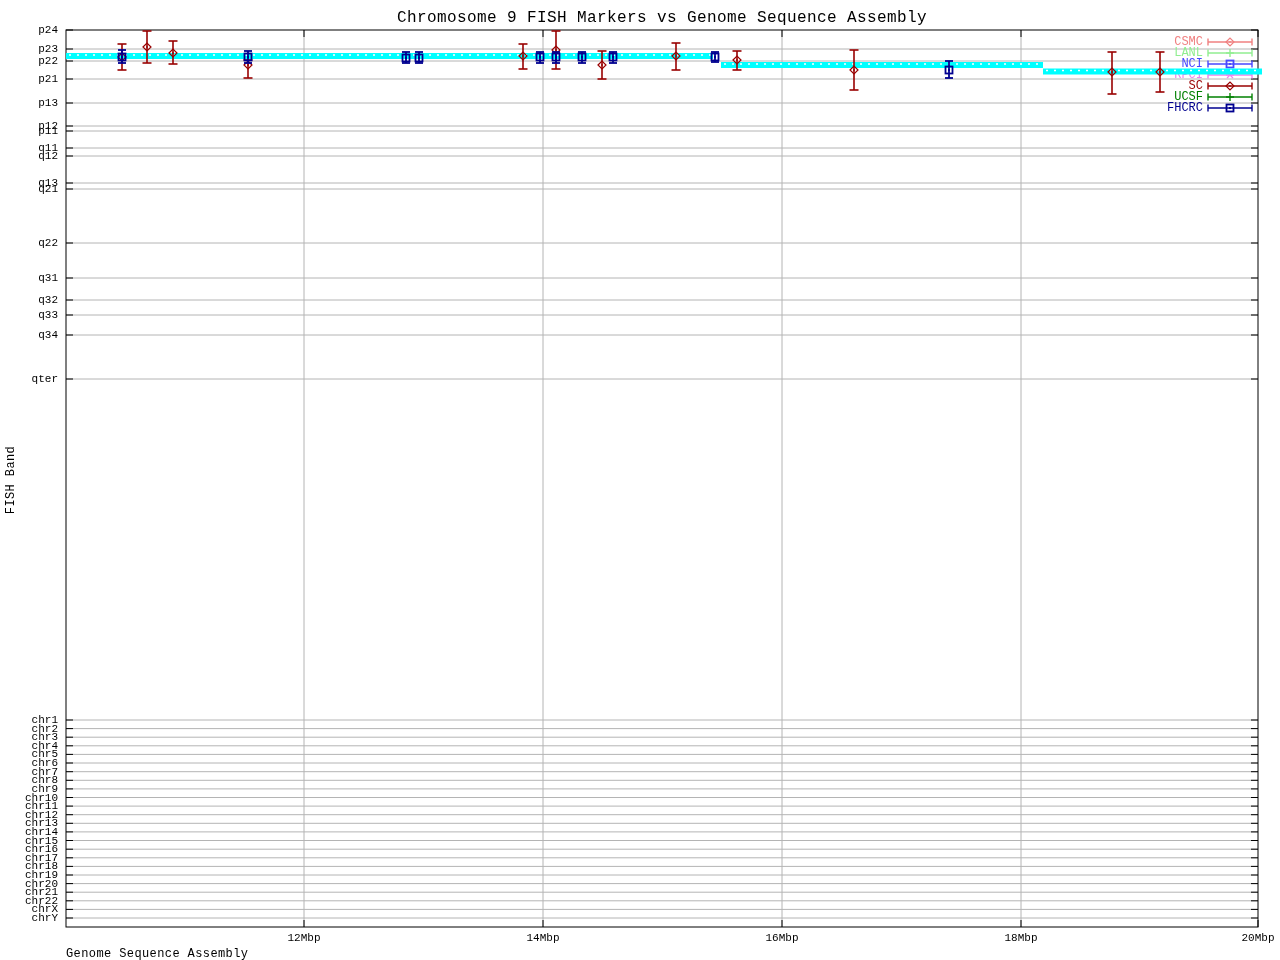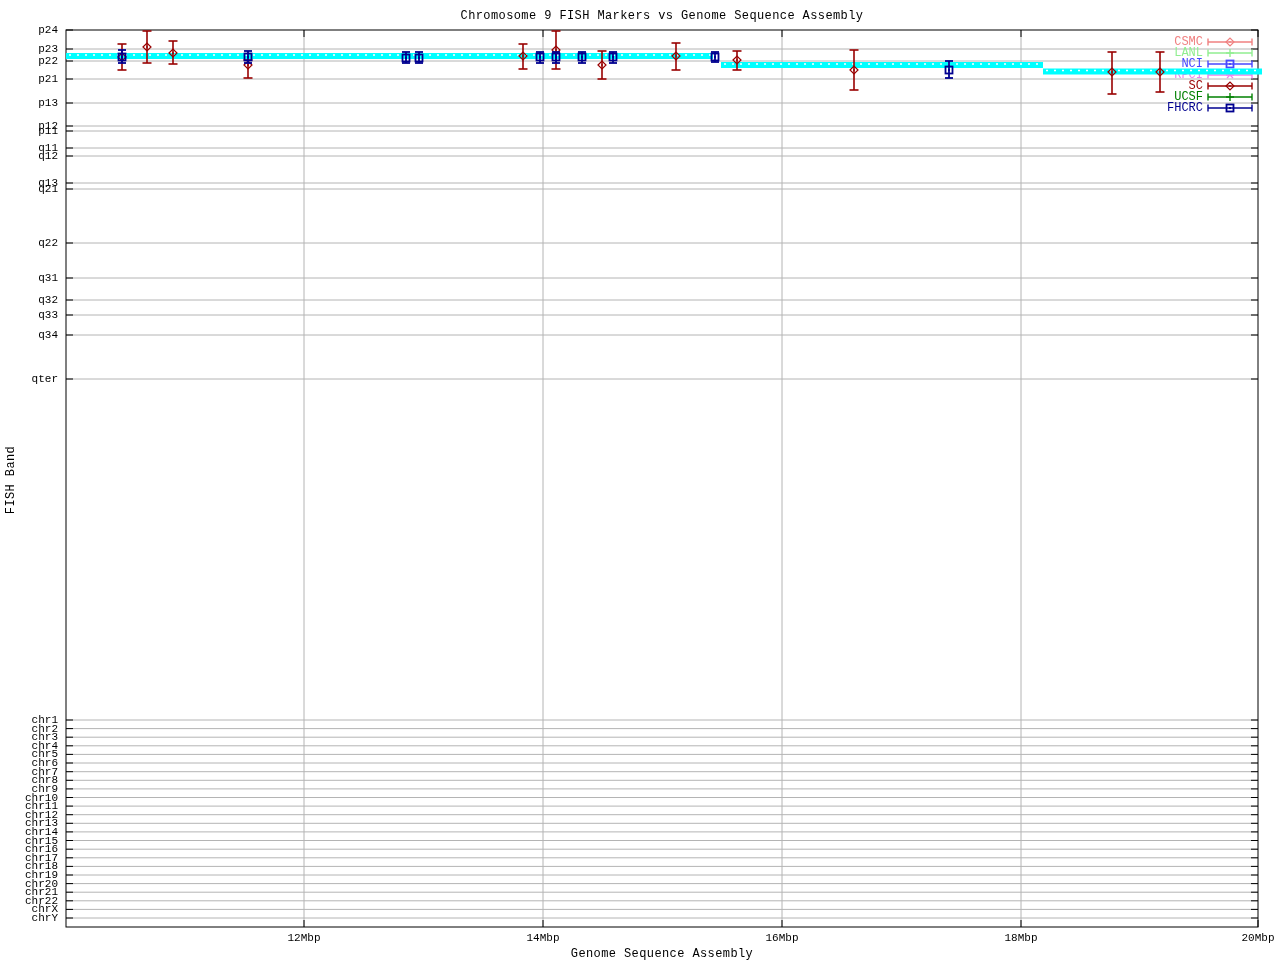--- a/index.html
+++ b/index.html
@@ -1,20 +1,20 @@
 <!DOCTYPE html>
 <html><head>
 <meta charset="utf-8">
 <style>
   html,body{margin:0;padding:0;background:#ffffff;width:1280px;height:960px;overflow:hidden;}
   .page{position:relative;width:1280px;height:960px;background:#ffffff;
         font-family:"Liberation Mono","DejaVu Sans Mono",monospace;color:#000;}
   .chart-title{position:absolute;left:66px;width:1192px;top:9px;text-align:center;
-        font-size:12px;letter-spacing:0.4px;white-space:nowrap;}
-  .x-axis-title{position:absolute;left:66px;width:1192px;top:947px;text-align:center;
+        font-size:16px;letter-spacing:0.4px;white-space:nowrap;}
+  .x-axis-title{position:absolute;left:66px;width:1192px;top:947px;
         font-size:12px;letter-spacing:0.4px;white-space:nowrap;}
   .y-axis-title{position:absolute;left:11px;top:480px;transform:translate(-50%,-50%) rotate(-90deg);
         font-size:12px;letter-spacing:0.4px;white-space:nowrap;}
   svg{position:absolute;left:0;top:0;}
 </style>
 </head>
 <body>
 
 <div class="page">
   <div class="chart-title">Chromosome 9 FISH Markers vs Genome Sequence Assembly</div>

